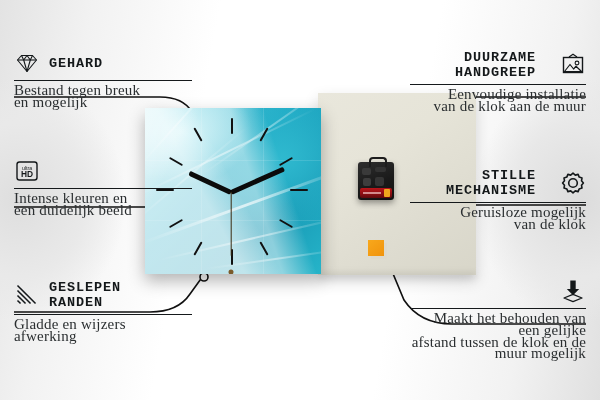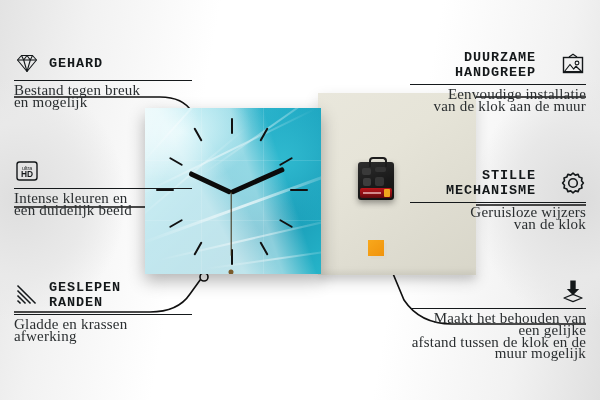--- a/index.html
+++ b/index.html
@@ -260,21 +260,21 @@
           <path d="M4,19 L6,21"></path>
         </g>
       </svg>
       <div class="title">
         <div>GESLEPEN</div>
         <div>RANDEN</div>
       </div>
     </div>
     <div class="rule"></div>
     <div class="sub">
-      <div>Gladde en krassen afwerking</div>
+      <div>Gladde en wijzers afwerking</div>
       <div></div>
     </div>
   </div>
 
   <div class="feat right" id="f-handgreep">
     <div class="head">
       <svg class="icon" viewBox="0 0 26 26">
         <path d="M9,5 L13,2.2 L17,5" fill="none" stroke="#14181a" stroke-width="1.2" stroke-linejoin="round"></path>
         <rect x="3.5" y="5.5" width="19" height="15" fill="none" stroke="#14181a" stroke-width="1.4"></rect>
         <circle cx="17" cy="11" r="1.9" fill="none" stroke="#14181a" stroke-width="1.1"></circle>
@@ -303,21 +303,21 @@
           <circle cx="13" cy="13" r="4.3"></circle>
         </g>
       </svg>
       <div class="title">
         <div>STILLE</div>
         <div>MECHANISME</div>
       </div>
     </div>
     <div class="rule"></div>
     <div class="sub">
-      <div>Geruisloze wijzers</div>
+      <div>Geruisloze mogelijk</div>
       <div>van de klok</div>
     </div>
   </div>
 
   <div class="feat right" id="f-schuim">
     <div class="head">
       <svg class="icon" viewBox="0 0 26 26">
         <path d="M10.3,2.5 L15.7,2.5 L15.7,11 L19.2,11 L13,17.2 L6.8,11 L10.3,11 Z" fill="#14181a"></path>
         <path d="M4,20 L13,16.3 L22,20 L13,23.7 Z" fill="none" stroke="#14181a" stroke-width="1.3" stroke-linejoin="round"></path>
       </svg>

